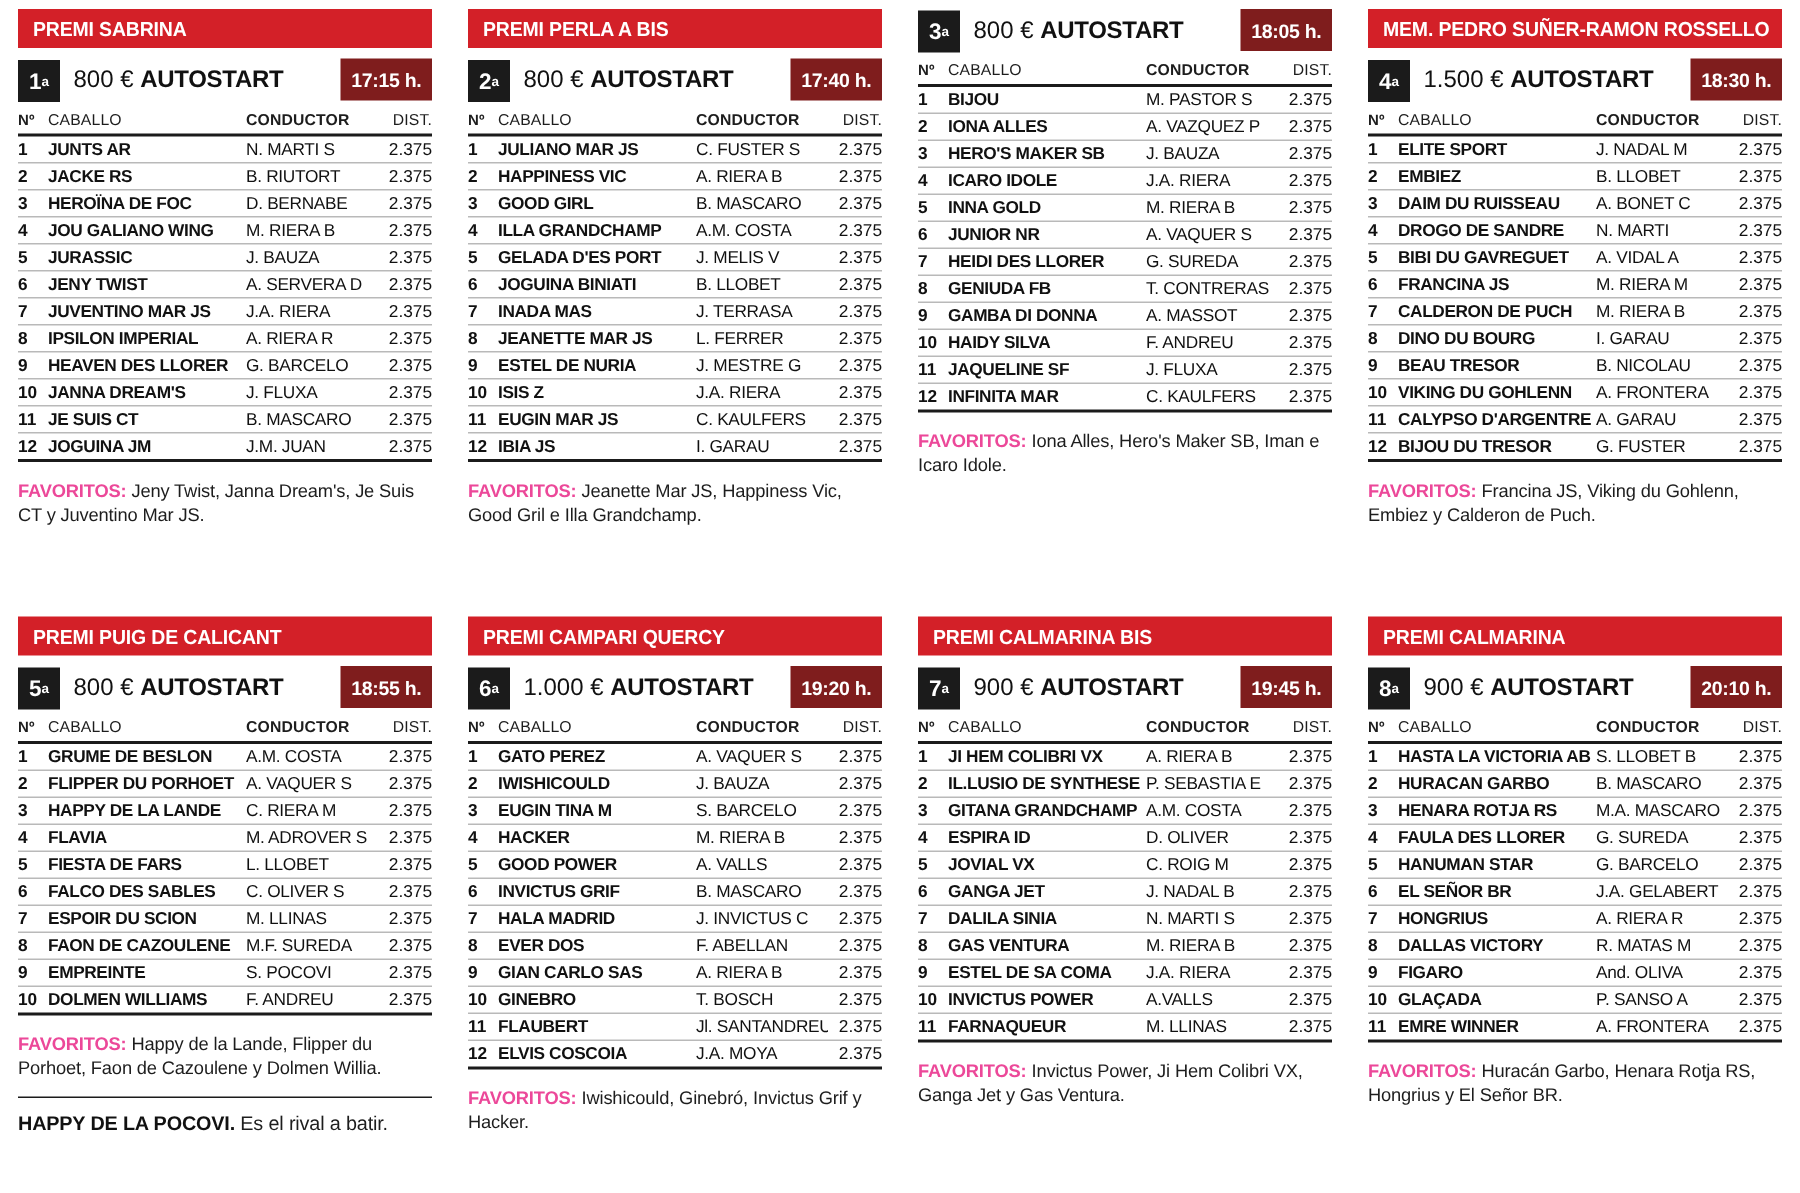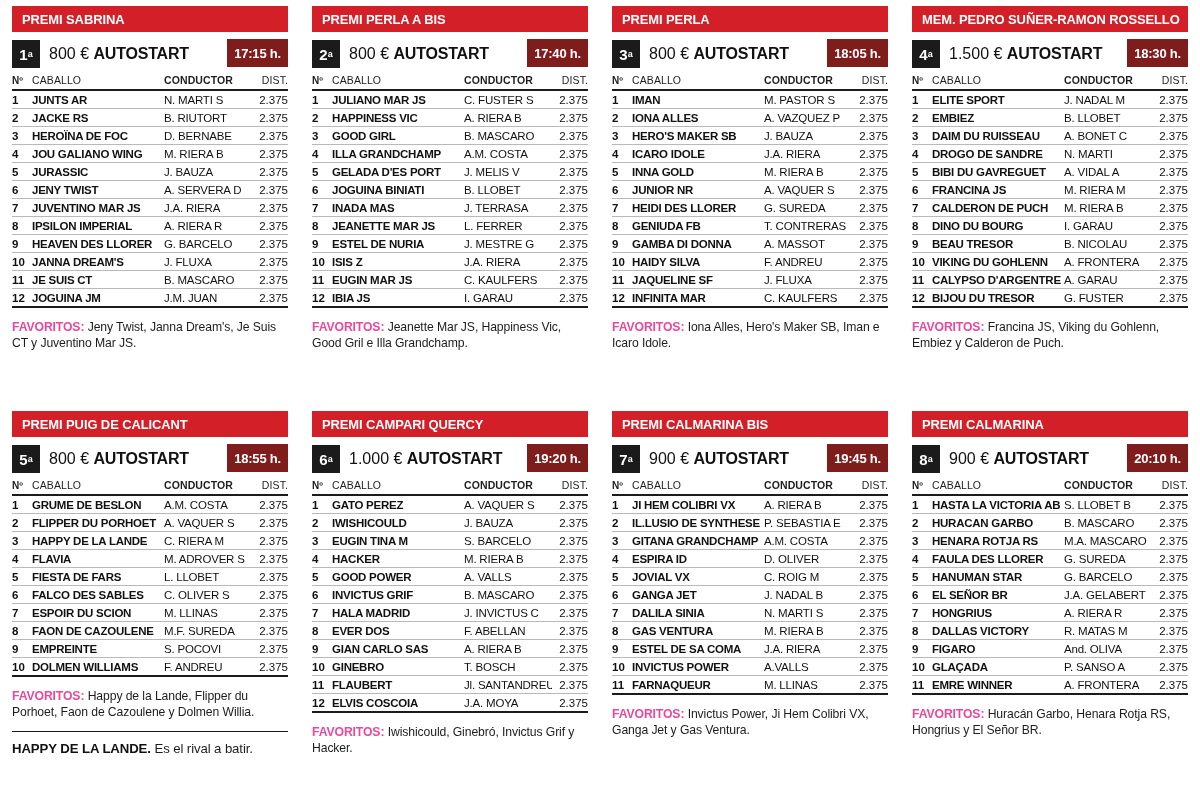--- a/index.html
+++ b/index.html
@@ -357,23 +357,20 @@
             <td class="num">12</td>
             <td class="horse">IBIA JS</td>
             <td class="cond">I. GARAU</td>
             <td class="dist">2.375</td>
           </tr>
         </tbody>
       </table>
       <div class="favoritos"><b>FAVORITOS:</b> <span>Jeanette Mar JS, Happiness Vic, Good Gril e Illa Grandchamp.</span></div>
     </div>
     <div class="race">
-      <div class="titlebar">
-        <div class="title">PREMI PERLA</div>
-      </div>
       <div class="prizerow">
         <div class="racenum">
           <span>3</span>
           <sup>a</sup>
         </div>
         <div class="prize"><span class="amount">800 €</span> <span class="mode">AUTOSTART</span></div>
         <div class="timebadge">18:05 h.</div>
       </div>
       <table class="entries">
         <colgroup>
@@ -386,21 +383,21 @@
           <tr>
             <th class="num-h">Nº</th>
             <th class="horse-h">CABALLO</th>
             <th class="cond-h">CONDUCTOR</th>
             <th class="dist-h">DIST.</th>
           </tr>
         </thead>
         <tbody>
           <tr>
             <td class="num">1</td>
-            <td class="horse">IMAN</td>
+            <td class="horse">BIJOU</td>
             <td class="cond">M. PASTOR S</td>
             <td class="dist">2.375</td>
           </tr>
           <tr>
             <td class="num">2</td>
             <td class="horse">IONA ALLES</td>
             <td class="cond">A. VAZQUEZ P</td>
             <td class="dist">2.375</td>
           </tr>
           <tr>
@@ -655,21 +652,21 @@
           </tr>
           <tr>
             <td class="num">10</td>
             <td class="horse">DOLMEN WILLIAMS</td>
             <td class="cond">F. ANDREU</td>
             <td class="dist">2.375</td>
           </tr>
         </tbody>
       </table>
       <div class="favoritos"><b>FAVORITOS:</b> <span>Happy de la Lande, Flipper du Porhoet, Faon de Cazoulene y Dolmen Willia.</span></div>
-      <div class="note"><b>HAPPY DE LA LANDE.</b><span> Es el rival a batir.</span></div>
+      <div class="note"><b>HAPPY DE LA POCOVI.</b><span> Es el rival a batir.</span></div>
     </div>
     <div class="race">
       <div class="titlebar">
         <div class="title">PREMI CAMPARI QUERCY</div>
       </div>
       <div class="prizerow">
         <div class="racenum">
           <span>6</span>
           <sup>a</sup>
         </div>

